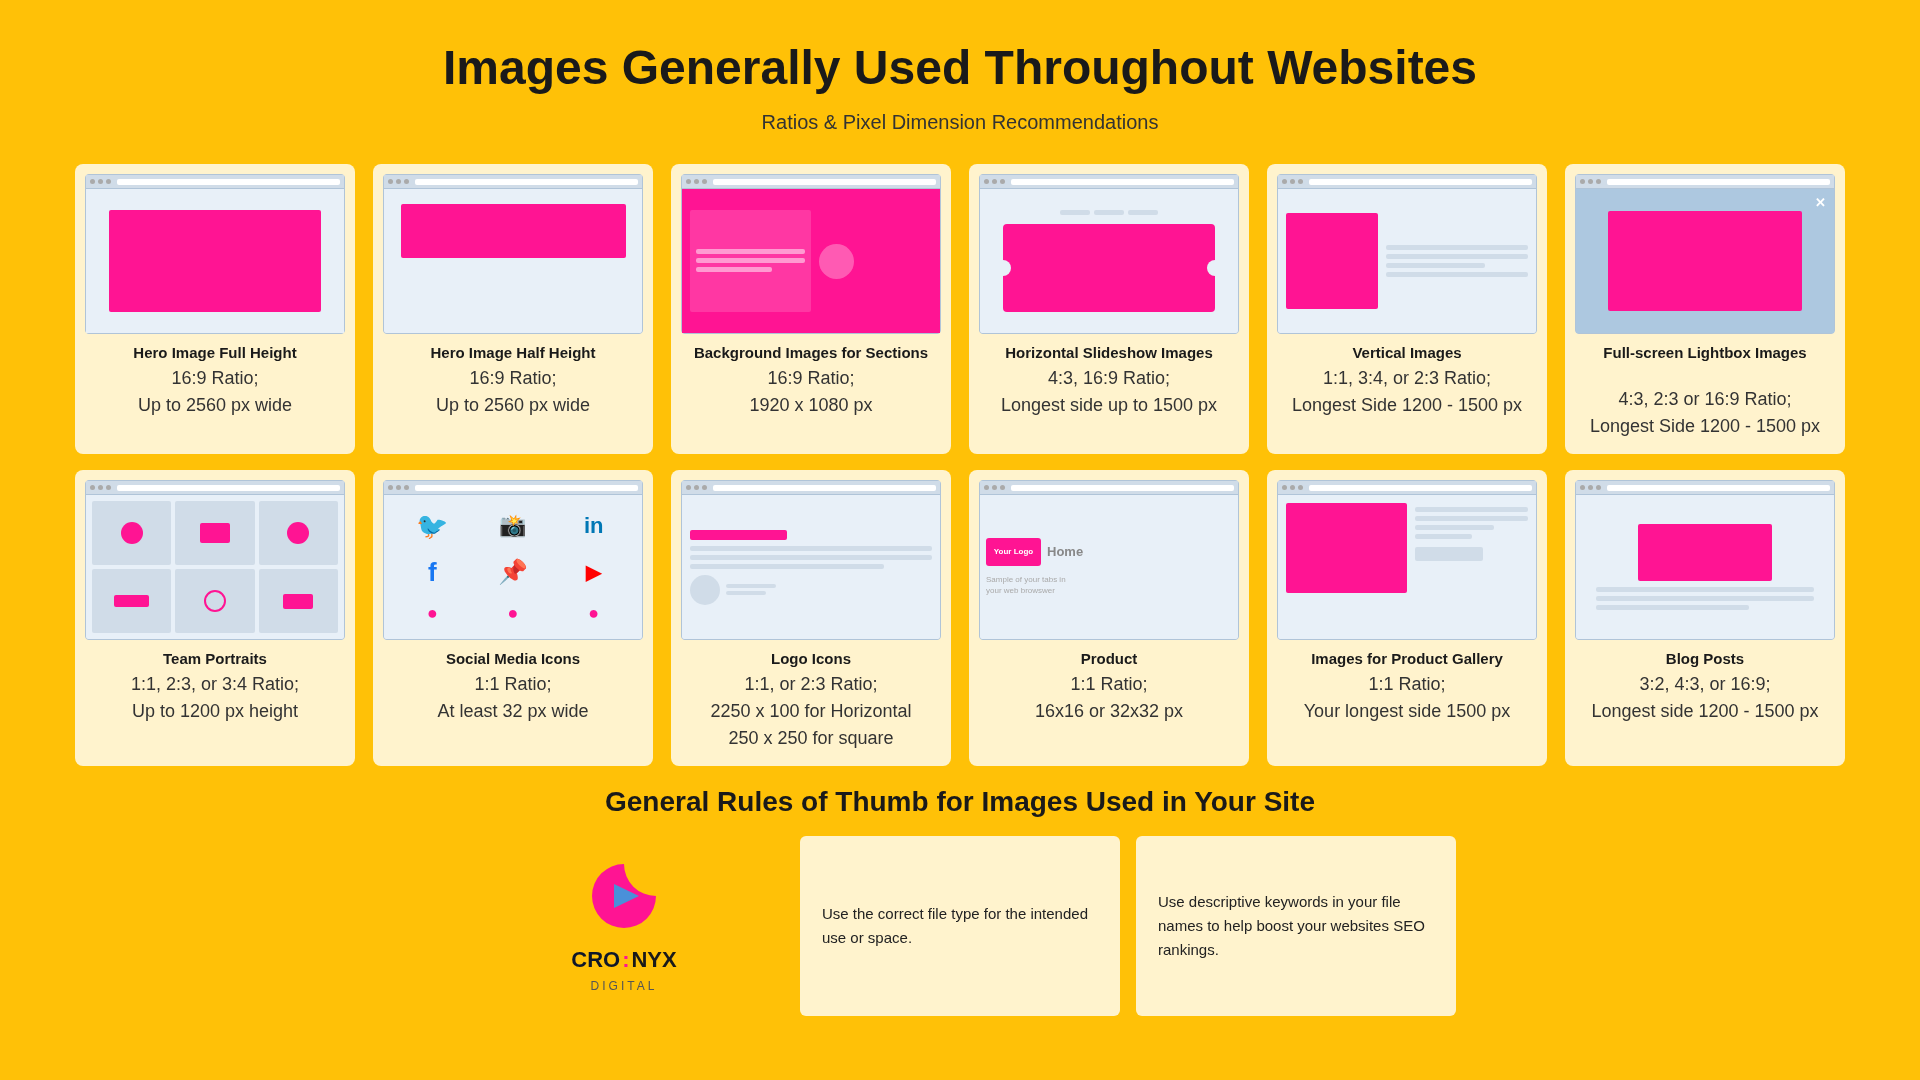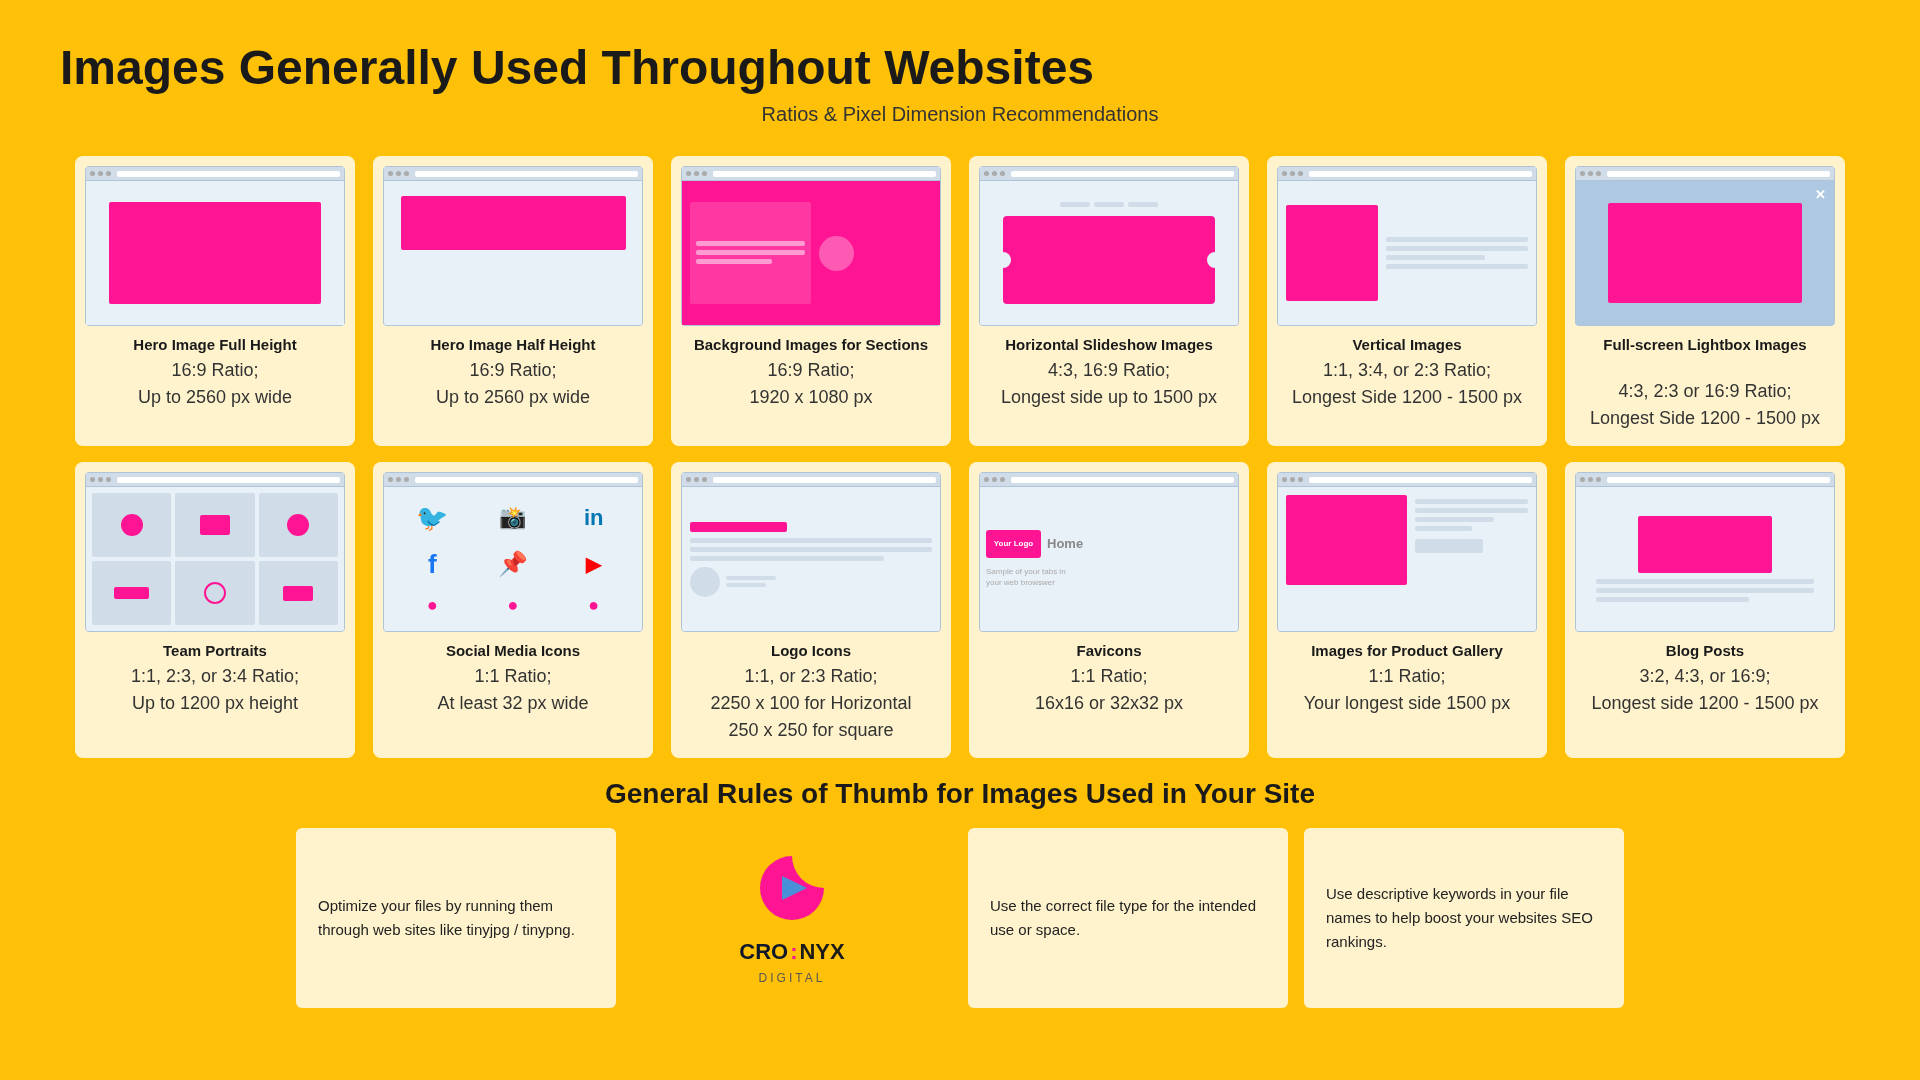--- a/index.html
+++ b/index.html
@@ -4,25 +4,25 @@
   <style>
     * { box-sizing: border-box; margin: 0; padding: 0; }
     body {
       background-color: #FFC107;
       font-family: Arial, sans-serif;
       width: 1920px;
       min-height: 1080px;
       padding: 40px 60px 40px 60px;
     }
     h1.main-title {
-      text-align: left;
+      text-align: center;
       font-size: 48px;
       font-weight: 900;
       color: #1a1a1a;
-      margin-bottom: 8px;
+      margin-bottom: 16px;
     }
     .subtitle {
       text-align: center;
       font-size: 20px;
       color: #333;
       margin-bottom: 30px;
     }
     .grid-row {
       display: flex;
       gap: 18px;
@@ -433,21 +433,21 @@
         </div>
         <div class="mock-browser-content" style="flex-direction:column; padding:6px; align-items:flex-start; gap:4px;">
           <div style="display:flex; align-items:center; gap:6px; margin-bottom:4px;">
             <div style="width:55px; height:28px; background:#FF1493; border-radius:3px; display:flex; align-items:center; justify-content:center; font-size:8px; color:white; font-weight:bold;">Your Logo</div>
             <div style="font-size:13px; font-weight:bold; color:#888;">Home</div>
           </div>
           <div style="font-size:8px; color:#aaa; line-height:1.4;">Sample of your tabs in<br>your web browswer</div>
         </div>
       </div>
     </div>
-    <div class="card-title">Favicons</div>
+    <div class="card-title">Product</div>
     <div class="card-desc" style="white-space:pre-line;">1:1 Ratio;
 16x16 or 32x32 px</div>
   </div>
 
   <div class="card">
     <div class="card-img">
       <div class="mock-browser">
         <div class="mock-browser-bar">
           <div class="mock-browser-dot"></div>
           <div class="mock-browser-dot"></div>
@@ -493,23 +493,20 @@
     <div class="card-title">Blog Posts</div>
     <div class="card-desc" style="white-space:pre-line;">3:2, 4:3, or 16:9;
 Longest side 1200 - 1500 px</div>
   </div>
 
 </div>
 
 <div class="bottom-section">
   <h2 class="bottom-title">General Rules of Thumb for Images Used in Your Site</h2>
   <div class="bottom-cards">
-    <div class="bottom-card">
-      <span>Optimize your files by running them through web sites like tinyjpg / tinypng.</span>
-    </div>
 
     <div class="cronyx-logo-wrap bottom-card" style="background:transparent; justify-content:center; flex-direction:column;">
       <svg class="cronyx-icon" viewBox="0 0 80 80" xmlns="http://www.w3.org/2000/svg">
 
         <path d="M40 8 A32 32 0 1 0 72 40 A32 32 0 0 1 40 8 Z" fill="#FF1493"></path>
 
         <polygon points="30,28 55,40 30,52" fill="#4A90D9"></polygon>
       </svg>
       <div style="display:flex; align-items:baseline; gap:2px;">
         <span style="font-size:22px; font-weight:900; color:#0f172a;">CRO</span>

